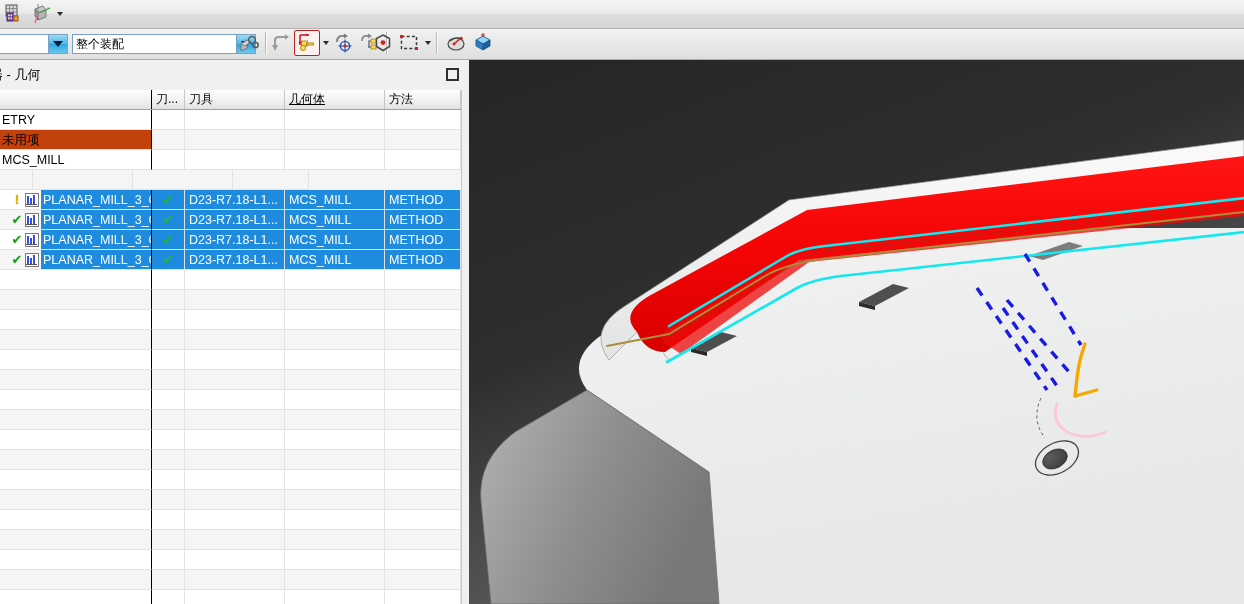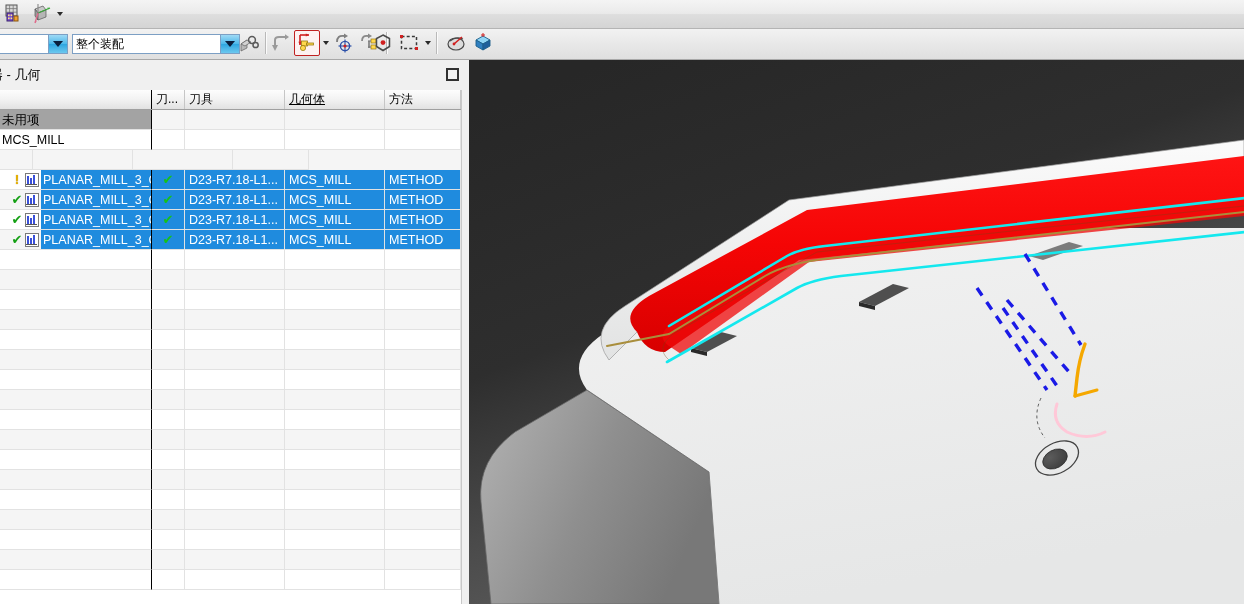--- a/index.html
+++ b/index.html
@@ -45,21 +45,21 @@
                 white-space:nowrap;overflow:hidden;}
   .combo .cbtn{
     width:18px;height:18px;flex:0 0 18px;
     background:linear-gradient(to bottom,#9ed9f5 0%,#4fb9ea 48%,#2fa6e0 52%,#6cc8ef 100%);
     border-left:1px solid #7c9fc4;
     display:flex;align-items:center;justify-content:center;cursor:default;
   }
   .combo .cbtn i{display:block;width:0;height:0;border-left:5px solid transparent;
                  border-right:5px solid transparent;border-top:6px solid #0a1e3c;}
   #combo-view{position:absolute;left:-38px;top:5px;width:106px;}
-  #combo-scope{position:absolute;left:72px;top:5px;width:168px;}
+  #combo-scope{position:absolute;left:72px;top:5px;width:184px;}
 
   
   .panel{
     position:absolute;left:0;top:60px;width:468px;height:544px;
     background:#f0f0f0;border-right:1px solid #9a9a9a;box-sizing:border-box;
   }
   .panel-header{
     position:absolute;left:0;top:0;width:468px;height:30px;
     background:#f0f0f0;display:flex;align-items:center;
   }
@@ -315,22 +315,33 @@
 
     <div class="grid-head" id="grid-head">
         <div class="gh first" style="width: 152px;"></div>
         <div class="gh" style="width: 33px;">刀...</div>
         <div class="gh" style="width: 100px;">刀具</div>
         <div class="gh" style="width: 100px; text-decoration: underline;">几何体</div>
         <div class="gh" style="width: 76px;">方法</div>
       </div>
 
     <div class="grid-body" id="grid-body">
-        <div class="row even">
-          <div class="cell c0" style="width: 152px; background: #a3a3a3;">
+        <div class="row odd">
+          <div class="cell c0" style="width: 152px; background: rgb(255, 255, 255);">
+            <span class="tname">
+              <span class="tlabel">ETRY</span>
+            </span>
+          </div>
+          <div class="cell c1" style="width: 33px;"></div>
+          <div class="cell c2" style="width: 100px;"></div>
+          <div class="cell c3" style="width: 100px;"></div>
+          <div class="cell c4" style="width: 76px;"></div>
+        </div>
+        <div class="row even">
+          <div class="cell c0" style="width: 152px; background: #c2410c;">
             <span class="tname">
               <span class="tlabel">未用项</span>
             </span>
           </div>
           <div class="cell c1" style="width: 33px;"></div>
           <div class="cell c2" style="width: 100px;"></div>
           <div class="cell c3" style="width: 100px;"></div>
           <div class="cell c4" style="width: 76px;"></div>
         </div>
         <div class="row odd">

